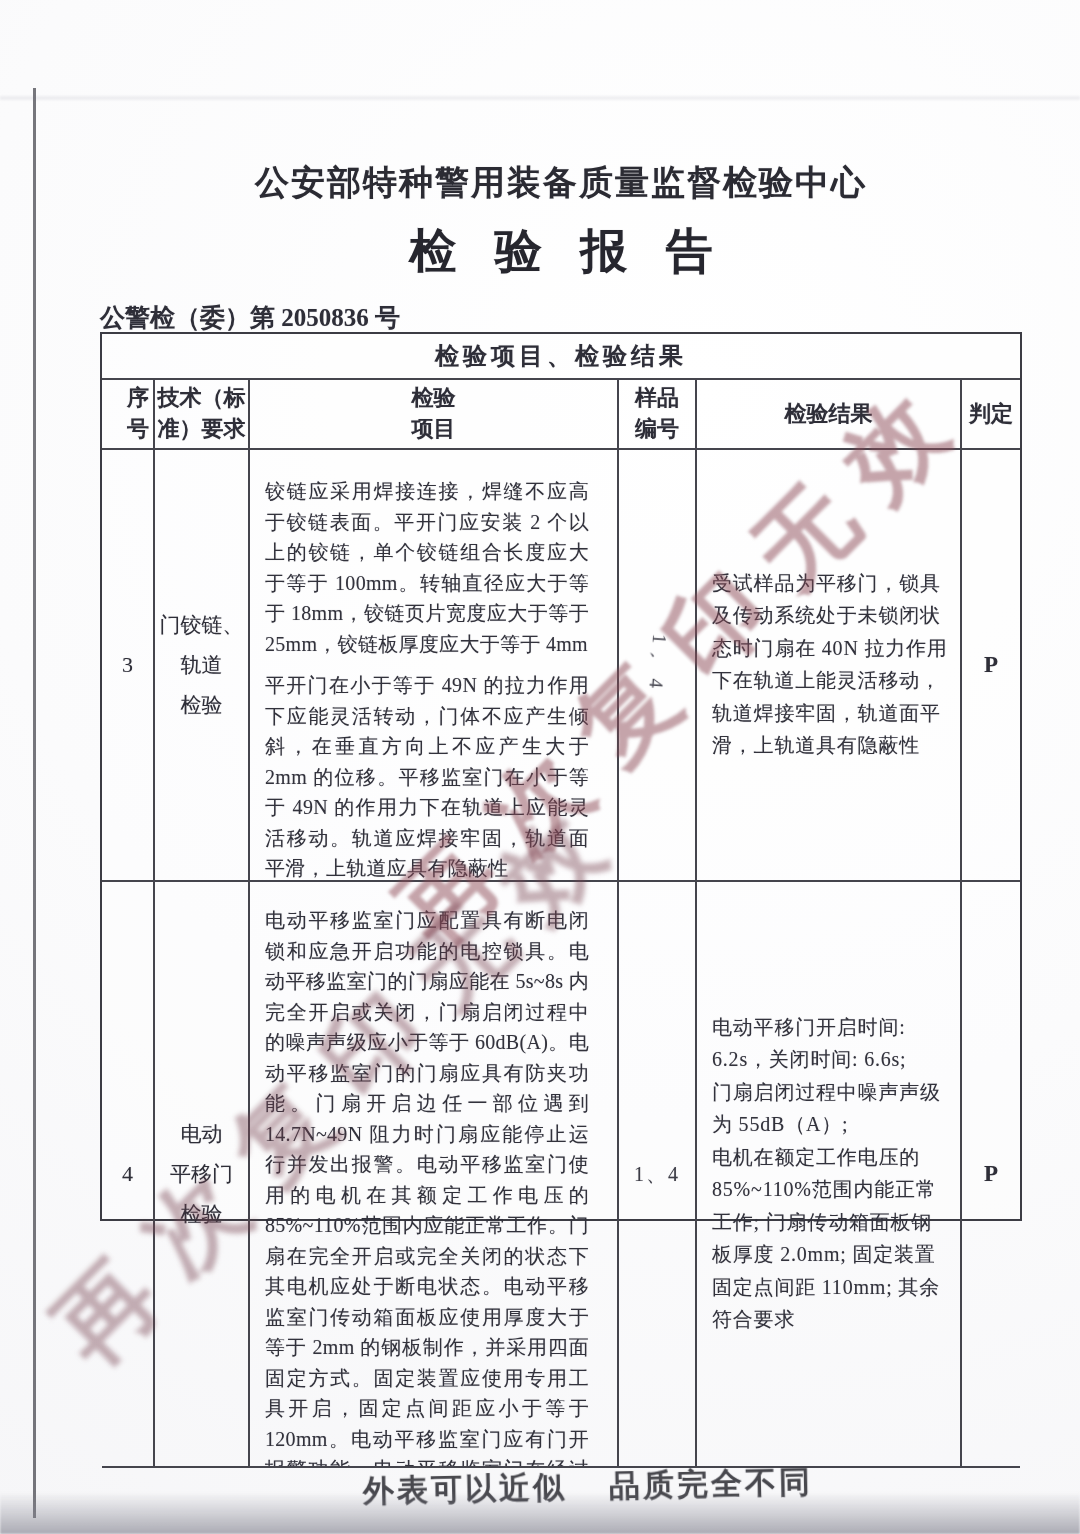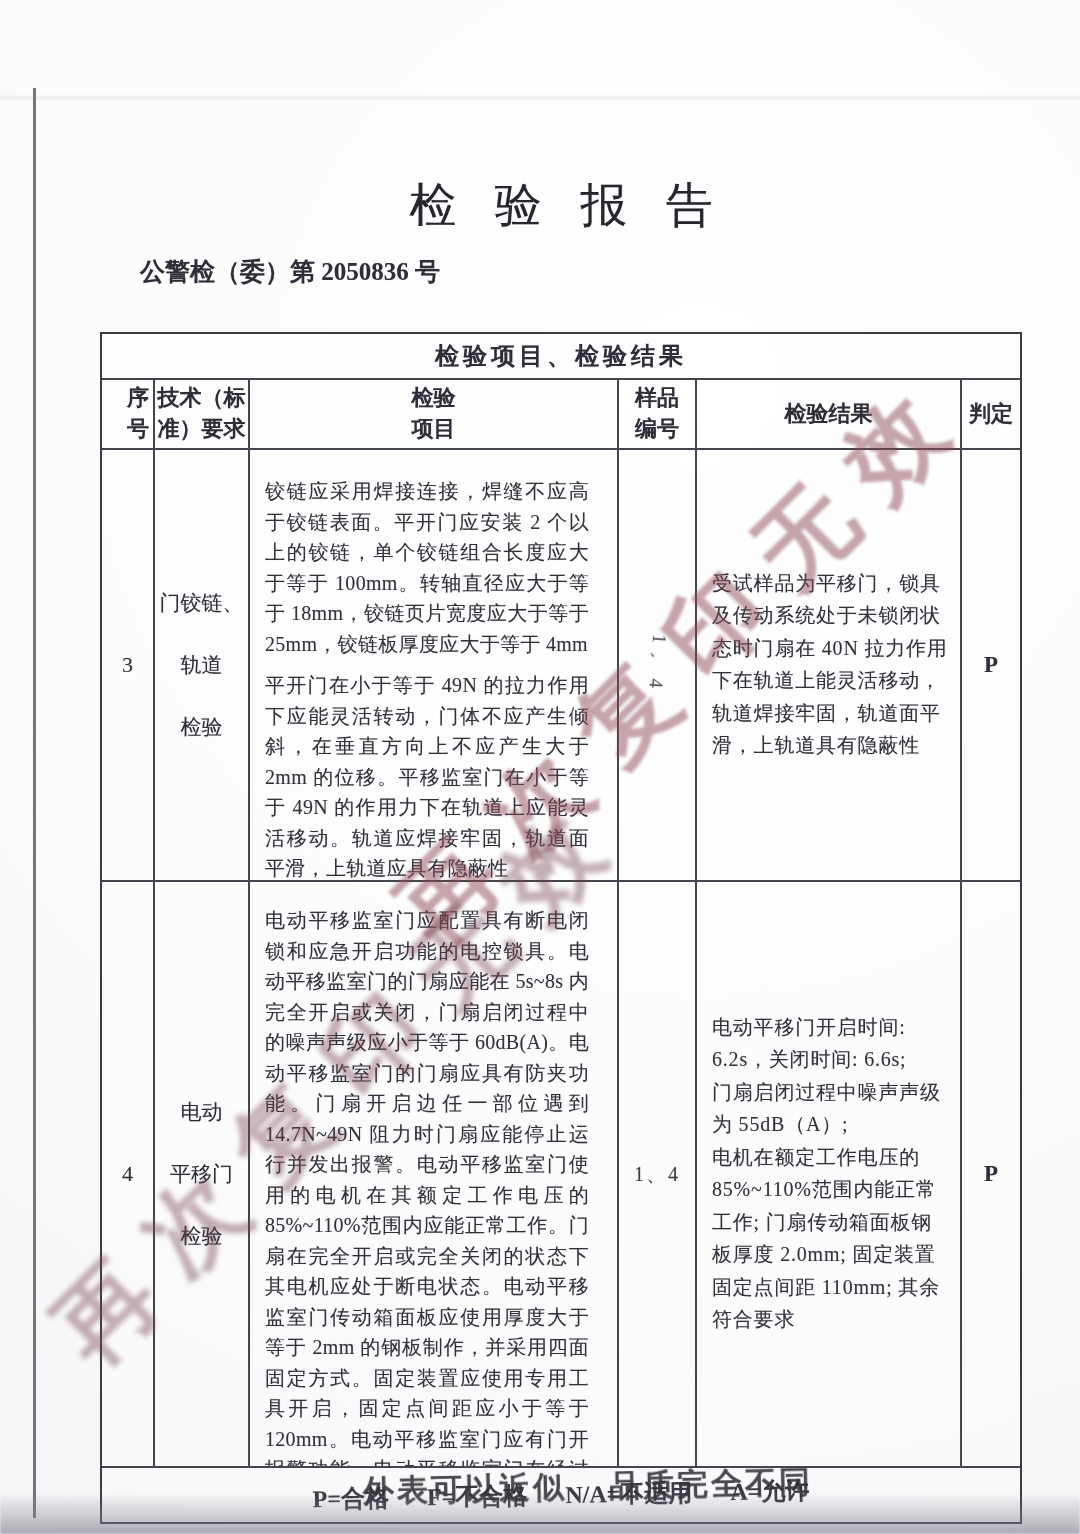--- a/index.html
+++ b/index.html
@@ -16,46 +16,46 @@
     background:#3e3e46;opacity:.7;filter:blur(.6px);}
   .edge-top{position:absolute;left:0;right:0;top:96px;height:4px;
     background:rgba(120,120,135,.10);filter:blur(1px);}
   .edge-bottom{position:absolute;left:0;right:0;bottom:0;height:42px;
     background:linear-gradient(to bottom, rgba(150,150,162,0) 0%, rgba(138,138,150,.38) 55%, rgba(116,116,130,.58) 100%);
     filter:blur(1px);}
 
   
   .header{position:absolute;left:100px;width:922px;top:160px;}
   .org-title{font-size:34px;font-weight:700;text-align:center;letter-spacing:2px;color:#2b2b33;}
-  .report-title{margin-top:14px;font-size:47px;font-weight:400;text-align:center;
+  .report-title{margin-top:14px;font-size:47px;font-weight:700;text-align:center;
     letter-spacing:.82em;padding-left:.82em;color:#26262e;}
   .report-line{margin-top:18px;display:flex;justify-content:space-between;align-items:baseline;
-    font-size:25px;font-weight:600;margin-left:40px;}
+    font-size:25px;font-weight:600;}
   .report-pages{display:flex;gap:46px;padding-right:10px;}
 
   
   .doc-table{
-    position:absolute;left:100px;top:332px;width:922px;height:1192px;
+    position:absolute;left:100px;top:332px;width:922px;height:889px;
     display:grid;box-sizing:border-box;
     grid-template-columns:53px 95px 369px 78px 265px 1fr;
     grid-template-rows:46px 70px 432px 586px 1fr;
     border:2.5px solid #3c3c44;
     background:rgba(255,255,255,.35);
   }
   .cell{box-sizing:border-box;border-right:2px solid #45454d;border-bottom:2px solid #45454d;
     overflow:hidden;}
   .cell.last-col{border-right:none;}
   .span-all{grid-column:1 / -1;}
   .center{display:flex;align-items:center;justify-content:center;text-align:center;}
   .section-title{font-size:24px;font-weight:600;letter-spacing:4px;}
   .h-cell{font-size:22px;font-weight:600;line-height:1.4;}
   .wrap-2ch{width:2.3em;}
   .wrap-1ch{width:1.15em;margin-left:21px;}
   .no-cell{font-size:22px;}
-  .item-cell{flex-direction:column;font-size:21px;line-height:40px;gap:22px;}
+  .item-cell{flex-direction:column;font-size:21px;line-height:40px;}
   .req-cell{padding:26px 28px 0 15px;font-size:20px;line-height:30.5px;
     letter-spacing:.3px;text-align:justify;color:#32323c;}
   .req-cell .p2{margin-top:11px;}
   .req-cell.r4{padding-top:23px;line-height:30.5px;}
   .sample-v{writing-mode:vertical-rl;font-size:19px;letter-spacing:8px;color:#4a4a54;
     transform:rotate(4deg);filter:blur(.4px);}
   .sample-h{font-size:20px;letter-spacing:2px;color:#3c3c46;}
   .res-cell{display:flex;flex-direction:column;justify-content:center;
     padding:0 10px 2px 15px;font-size:20px;letter-spacing:.8px;color:#32323c;}
   .res-cell .res-p{line-height:32.5px;}
@@ -75,20 +75,21 @@
 </style>
 </head>
 <body>
 
 <div class="page soft">
 
   <div class="edge-left"></div>
   <div class="edge-top"></div>
 
   <div class="header">
+    <div class="org-title">公安部特种警用装备质量监督检验中心</div>
     <div class="report-title">检验报告</div>
     <div class="report-line">
       <span>公警检（委）第 2050836 号</span>
     </div>
   </div>
 
   <div class="doc-table">
 
     <div class="cell last-col span-all center section-title">检验项目、检验结果</div>
 

